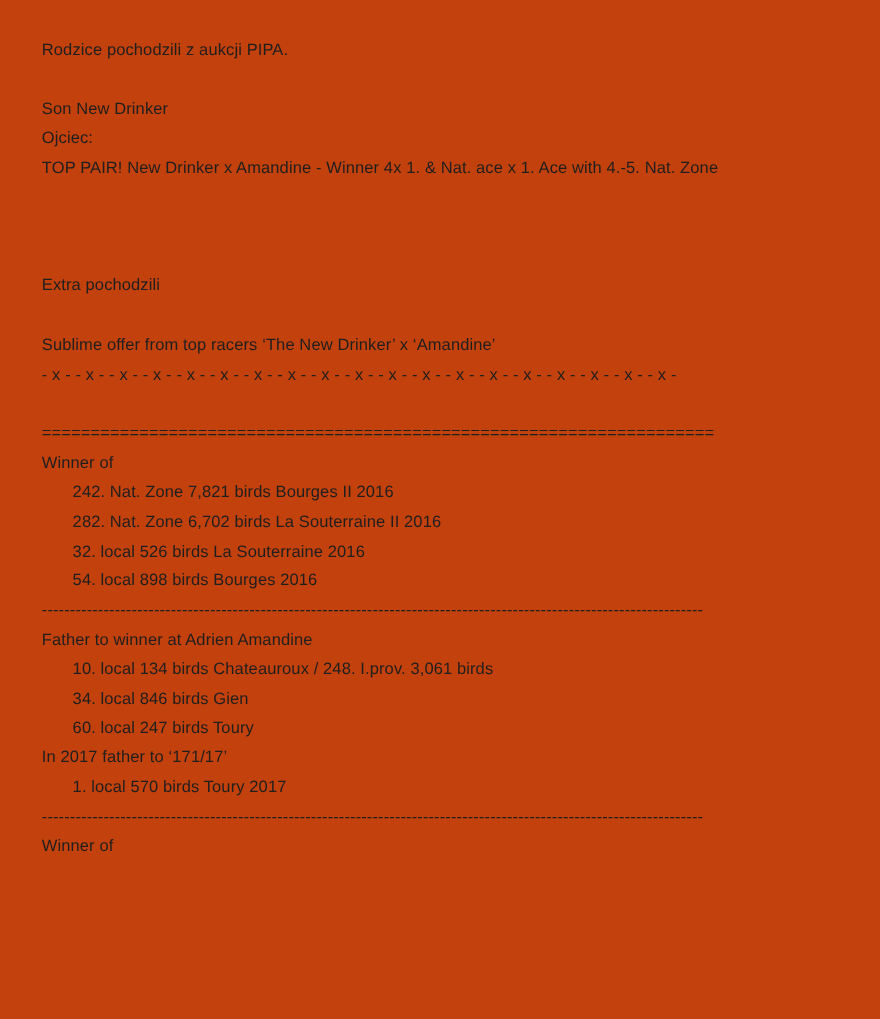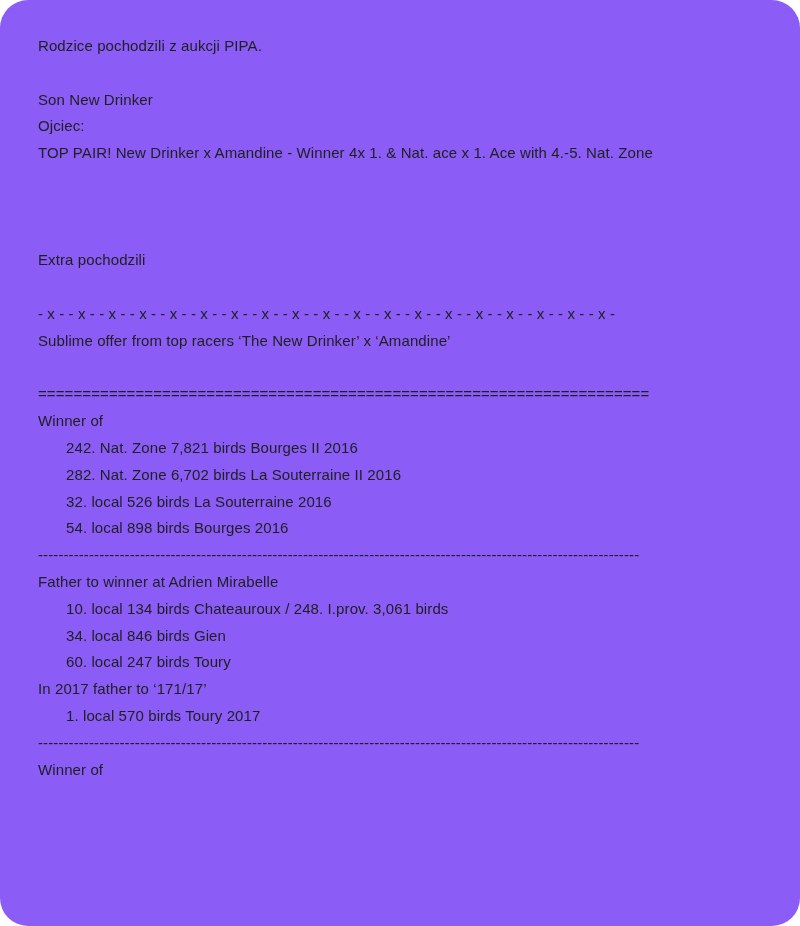--- a/index.html
+++ b/index.html
@@ -11,22 +11,21 @@
     width: 800px;
     height: 926px;
     font-family: "Liberation Sans", "DejaVu Sans", sans-serif;
   }
   .page {
     box-sizing: border-box;
     width: 800px;
     height: 926px;
     padding: 33px 30px 0 38px;
     overflow: hidden;
-    background: #8b5cf6;
-    border-radius: 28px;
+    background: #c2410c;
   }
   .line {
     font-size: 15px;
     line-height: 26.8px;
     color: #1f1f1f;
     white-space: pre;
     letter-spacing: 0.1px;
   }
   .line.indented {
     padding-left: 28px;
@@ -40,31 +39,31 @@
       <div class="line">Rodzice pochodzili z aukcji PIPA.</div>
       <div class="line">&nbsp;</div>
       <div class="line">Son New Drinker</div>
       <div class="line">Ojciec:</div>
       <div class="line">TOP PAIR! New Drinker x Amandine - Winner 4x 1. &amp; Nat. ace x 1. Ace with 4.-5. Nat. Zone</div>
       <div class="line">&nbsp;</div>
       <div class="line">&nbsp;</div>
       <div class="line">&nbsp;</div>
       <div class="line">Extra pochodzili</div>
       <div class="line">&nbsp;</div>
+      <div class="line">Sublime offer from top racers ‘The New Drinker’ x ‘Amandine’</div>
       <div class="line">- x - - x - - x - - x - - x - - x - - x - - x - - x - - x - - x - - x - - x - - x - - x - - x - - x - - x - - x -</div>
-      <div class="line">Sublime offer from top racers ‘The New Drinker’ x ‘Amandine’</div>
       <div class="line">&nbsp;</div>
       <div class="line">=====================================================================</div>
       <div class="line">Winner of</div>
       <div class="line indented">242. Nat. Zone 7,821 birds Bourges II 2016</div>
       <div class="line indented">282. Nat. Zone 6,702 birds La Souterraine II 2016</div>
       <div class="line indented">32. local 526 birds La Souterraine 2016</div>
       <div class="line indented">54. local 898 birds Bourges 2016</div>
       <div class="line">----------------------------------------------------------------------------------------------------------------------</div>
-      <div class="line">Father to winner at Adrien Mirabelle</div>
+      <div class="line">Father to winner at Adrien Amandine</div>
       <div class="line indented">10. local 134 birds Chateauroux / 248. I.prov. 3,061 birds</div>
       <div class="line indented">34. local 846 birds Gien</div>
       <div class="line indented">60. local 247 birds Toury</div>
       <div class="line">In 2017 father to ‘171/17’</div>
       <div class="line indented">1. local 570 birds Toury 2017</div>
       <div class="line">----------------------------------------------------------------------------------------------------------------------</div>
       <div class="line">Winner of</div>
     </div>
 </div>
 

